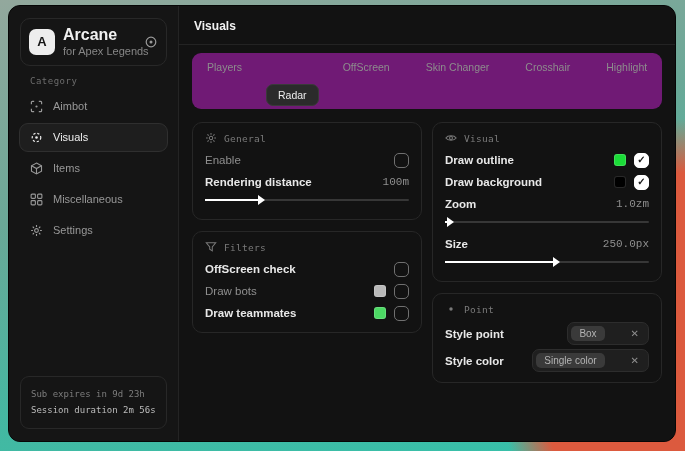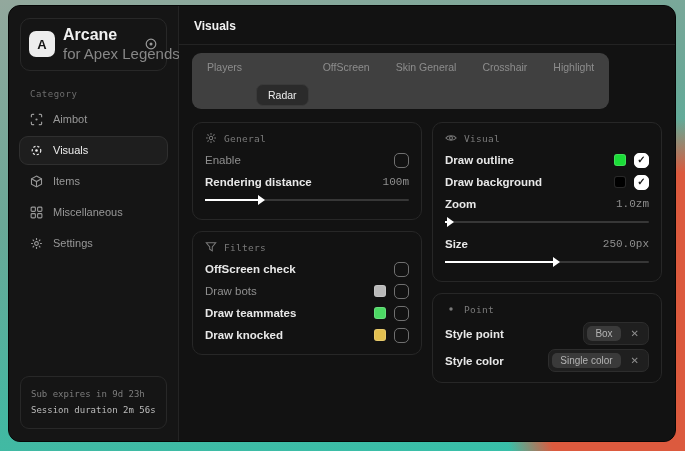--- a/index.html
+++ b/index.html
@@ -15,55 +15,55 @@
     position:absolute; left:8px; top:5px; right:9px; bottom:9px;
     background:#121212; border-radius:12px; border:1px solid #060606;
     display:flex; overflow:hidden;
   }
   
   .sidebar { width:170px; background:#151515; border-right:1px solid #242424; display:flex; flex-direction:column; flex-shrink:0; }
   .s-header { margin:12px 11px 0; border:1px solid #282828; border-radius:10px; padding:6px 8px; display:flex; align-items:center; gap:8px; }
   .logo { width:26px; height:26px; border-radius:7px; background:#ededed; color:#141414; font-weight:bold; font-size:13px; display:flex; align-items:center; justify-content:center; flex-shrink:0; }
   .app-meta { line-height:1.25; min-width:0; }
   .app-name { font-size:16px; font-weight:700; color:#f0f0f0; }
-  .app-sub { font-size:15px; color:#878787; white-space:nowrap;text-align:center; }
+  .app-sub { font-size:11px; color:#878787; white-space:nowrap;text-align:center; }
   .s-action { margin-left:auto; color:#9a9a9a; display:flex; cursor:pointer; }
-  .category { margin:18px 0 6px 21px; font-family:"DejaVu Sans Mono", monospace; font-size:9px; color:#6d6d6d; letter-spacing:.5px; }
+  .category { margin:10px 0 6px 21px; font-family:"DejaVu Sans Mono", monospace; font-size:9px; color:#6d6d6d; letter-spacing:.5px; }
   .nav { padding:0 10px; display:flex; flex-direction:column; gap:2px; }
   .nav-item { display:flex; align-items:center; gap:10px; padding:7px 10px; color:#989898; font-size:11px; border:1px solid transparent; border-radius:9px; cursor:pointer; }
   .nav-item.active { background:#1e1e1e; border-color:#2f2f2f; color:#ededed; }
   .nav-item svg { flex-shrink:0; }
   .s-footer { margin:auto 11px 12px; border:1px solid #282828; border-radius:9px; padding:10px 10px; font-family:"DejaVu Sans Mono", monospace; font-size:9px; line-height:1.7; }
   .f-line1 { color:#7d7d7d; }
   .f-line2 { color:#bdbdbd; }
   
   .main { flex:1; display:flex; flex-direction:column; background:#121212; min-width:0; }
   .m-header { padding:13px 15px 11px; border-bottom:1px solid #232323; }
   .m-title { font-size:12px; font-weight:700; color:#f2f2f2; }
   .tabrow { padding:8px 13px 4px; }
-  .tabstrip { display:inline-flex; gap:2px; background:#404040; border-radius:9px; padding:3px; }
+  .tabstrip { display:inline-flex; gap:12px; background:#701a75; border-radius:9px; padding:3px; }
   .tab { padding:4px 11px; font-size:10.5px; color:#8d8d8d; border:1px solid transparent; border-radius:7px; cursor:pointer; white-space:nowrap; }
   .tab.active { background:#2b2b2b; border-color:#3a3a3a; color:#ededed;margin-top:28px; }
   .content { display:grid; grid-template-columns:1fr 1fr; gap:10px; padding:9px 13px; align-items:start; }
   .col { display:flex; flex-direction:column; gap:11px; min-width:0; }
   .panel { border:1px solid #272727; border-radius:10px; padding:9px 12px 8px; }
   .p-header { display:flex; align-items:center; gap:7px; color:#7a7a7a; font-family:"DejaVu Sans Mono", monospace; font-size:9.5px; letter-spacing:.3px; margin-bottom:5px; }
   .row { display:flex; align-items:center; min-height:22px; font-size:11.5px; color:#e8e8e8; }
   .row .lbl { font-weight:700; }
   .row.muted .lbl { color:#8f8f8f; font-weight:400; }
   .right { display:flex; align-items:center; gap:8px; margin-left:auto; }
   .value { color:#8f8f8f; font-size:11px; font-weight:400;font-family:Liberation Mono, monospace; }
   .checkbox { width:15px; height:15px; border-radius:5px; border:1.5px solid #707070; cursor:pointer; flex-shrink:0; }
   .checkbox.checked { background:#ffffff; border-color:#ffffff; color:#141414; display:flex; align-items:center; justify-content:center; font-size:10px; font-weight:700; line-height:1; }
   .swatch { width:12px; height:12px; border-radius:3px; box-shadow: inset 0 0 0 1px rgba(255,255,255,.16); cursor:pointer; flex-shrink:0; }
   .slider { height:12px; display:flex; align-items:center; margin:1px 0 5px; cursor:pointer; }
   .track { position:relative; width:100%; height:2px; background:#373737; border-radius:2px; }
   .fill { position:absolute; left:0; top:0; height:2px; background:#ffffff; }
   .fill::after { content:''; position:absolute; right:-7px; top:-4px; border-left:7px solid #ffffff; border-top:5px solid transparent; border-bottom:5px solid transparent; }
-  .chip { display:inline-flex; align-items:center; gap:10px; background:#1f1f1f; border:1px solid #2d2d2d; border-radius:7px; padding:3px 9px 3px 3px; cursor:pointer; }
+  .chip { display:inline-flex; align-items:center; gap:26px; background:#1f1f1f; border:1px solid #2d2d2d; border-radius:7px; padding:3px 9px 3px 3px; cursor:pointer; }
   .chip-label { background:#3a3a3a; color:#b3b3b3; border-radius:5px; padding:2px 8px; font-size:10px; }
   .chip-x { color:#8f8f8f; font-size:10px; cursor:pointer; }
   .pt-row { min-height:27px; }
   svg { display:block; }
 </style>
 </head>
 <body>
 
 <div class="window">
 
@@ -143,21 +143,21 @@
   <section class="main">
     <div class="m-header">
       <div class="m-title">Visuals</div>
     </div>
 
     <div class="tabrow">
       <div class="tabstrip">
         <div class="tab">Players</div>
         <div class="tab active">Radar</div>
         <div class="tab">OffScreen</div>
-        <div class="tab">Skin General</div>
+        <div class="tab">Skin Changer</div>
         <div class="tab">Crosshair</div>
         <div class="tab">Highlight</div>
       </div>
     </div>
 
     <div class="content">
 
       <div class="col">
         <div class="panel">
           <div class="p-header">
@@ -210,27 +210,20 @@
               <span class="checkbox"></span>
             </span>
           </div>
           <div class="row">
             <span class="lbl">Draw teammates</span>
             <span class="right">
               <span class="swatch" style="background: rgb(76, 217, 100);"></span>
               <span class="checkbox"></span>
             </span>
           </div>
-          <div class="row">
-            <span class="lbl">Draw knocked</span>
-            <span class="right">
-              <span class="swatch" style="background: rgb(227, 192, 80);"></span>
-              <span class="checkbox"></span>
-            </span>
-          </div>
         </div>
       </div>
 
       <div class="col">
         <div class="panel">
           <div class="p-header">
             <span>
               <svg width="12" height="12" viewBox="0 0 14 14" fill="none" stroke="currentColor" stroke-width="1.2">
                 <path d="M1 7C3.2 3.6 10.8 3.6 13 7 10.8 10.4 3.2 10.4 1 7Z"></path>
                   <circle cx="7" cy="7" r="1.7"></circle>

